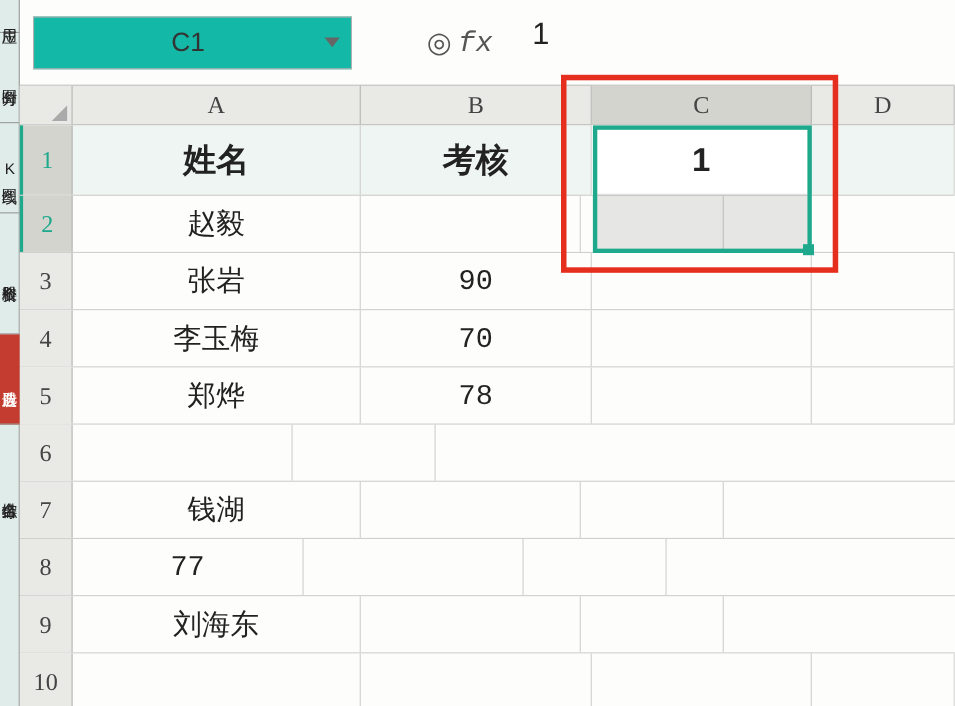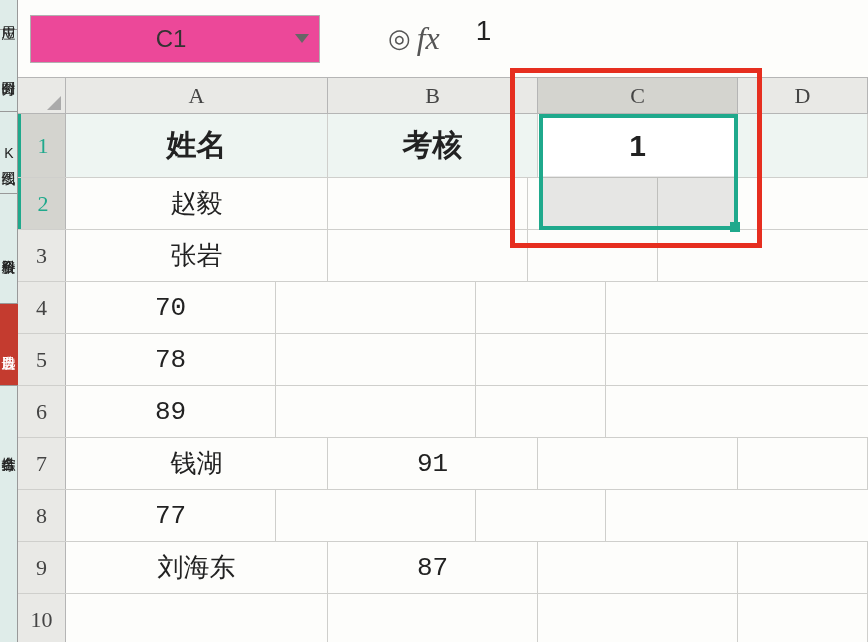--- a/index.html
+++ b/index.html
@@ -52,21 +52,21 @@
     border-bottom: 1px solid #b5b5b5;
     display: flex;
     align-items: center;
     padding: 0 12px;
     gap: 8px;
   }
   .name-box {
     width: 290px;
     height: 48px;
     border: 1px solid #b0b0b0;
-    background: #ec4899;
+    background: #14b8a6;
     display: flex;
     align-items: center;
     justify-content: space-between;
     padding: 0 10px 0 16px;
     font-size: 24px;
     color: #333;
   }
   .name-box .dd {
     width: 0; height: 0;
     border-left: 7px solid transparent;
@@ -76,21 +76,21 @@
   .name-box span { flex: 1; text-align: center; }
 
   .fx-group {
     display: flex;
     align-items: center;
     gap: 6px;
     margin-left: 60px;
     color: #555;
   }
   .fx-icon { font-size: 26px; }
-  .fx-label { font-style: italic; font-size: 32px; font-family: Liberation Serif, serif; }
+  .fx-label { font-style: italic; font-size: 26px; font-family: Liberation Mono, monospace; }
   .formula-input {
     flex: 1;
     height: 48px;
     border: none;
     font-size: 28px;
     padding-left: 28px;
     color: #222;
     background: transparent;
   }
 
@@ -256,64 +256,64 @@
       <div class="row">
         <div class="row-h sel" style="color:#1fa98c;border-left:3px solid #1fa98c;">2</div>
         <div class="cell A">赵毅</div>
         <div class="cell C"></div>
         <div class="cell D"></div>
       </div>
 
       <div class="row">
         <div class="row-h">3</div>
         <div class="cell A">张岩</div>
+        <div class="cell B">90</div>
         <div class="cell C"></div>
         <div class="cell D"></div>
       </div>
 
       <div class="row">
         <div class="row-h">4</div>
+        <div class="cell A">李玉梅</div>
         <div class="cell B">70</div>
         <div class="cell C"></div>
         <div class="cell D"></div>
       </div>
 
       <div class="row">
         <div class="row-h">5</div>
+        <div class="cell A">郑烨</div>
         <div class="cell B">78</div>
         <div class="cell C"></div>
         <div class="cell D"></div>
       </div>
 
       <div class="row">
         <div class="row-h">6</div>
-        <div class="cell B">89</div>
         <div class="cell C"></div>
         <div class="cell D"></div>
       </div>
 
       <div class="row">
         <div class="row-h">7</div>
         <div class="cell A">钱湖</div>
-        <div class="cell B">91</div>
         <div class="cell C"></div>
         <div class="cell D"></div>
       </div>
 
       <div class="row">
         <div class="row-h">8</div>
         <div class="cell B">77</div>
         <div class="cell C"></div>
         <div class="cell D"></div>
       </div>
 
       <div class="row">
         <div class="row-h">9</div>
         <div class="cell A">刘海东</div>
-        <div class="cell B">87</div>
         <div class="cell C"></div>
         <div class="cell D"></div>
       </div>
 
       <div class="row">
         <div class="row-h">10</div>
         <div class="cell A"></div>
         <div class="cell B"></div>
         <div class="cell C"></div>
         <div class="cell D"></div>

